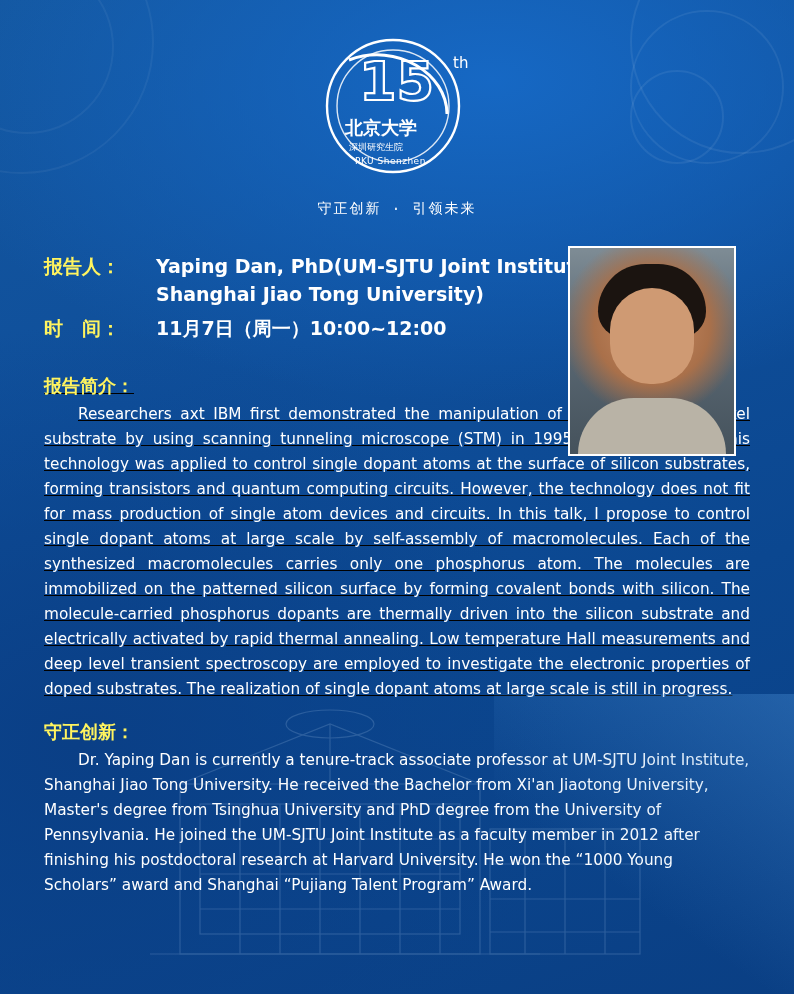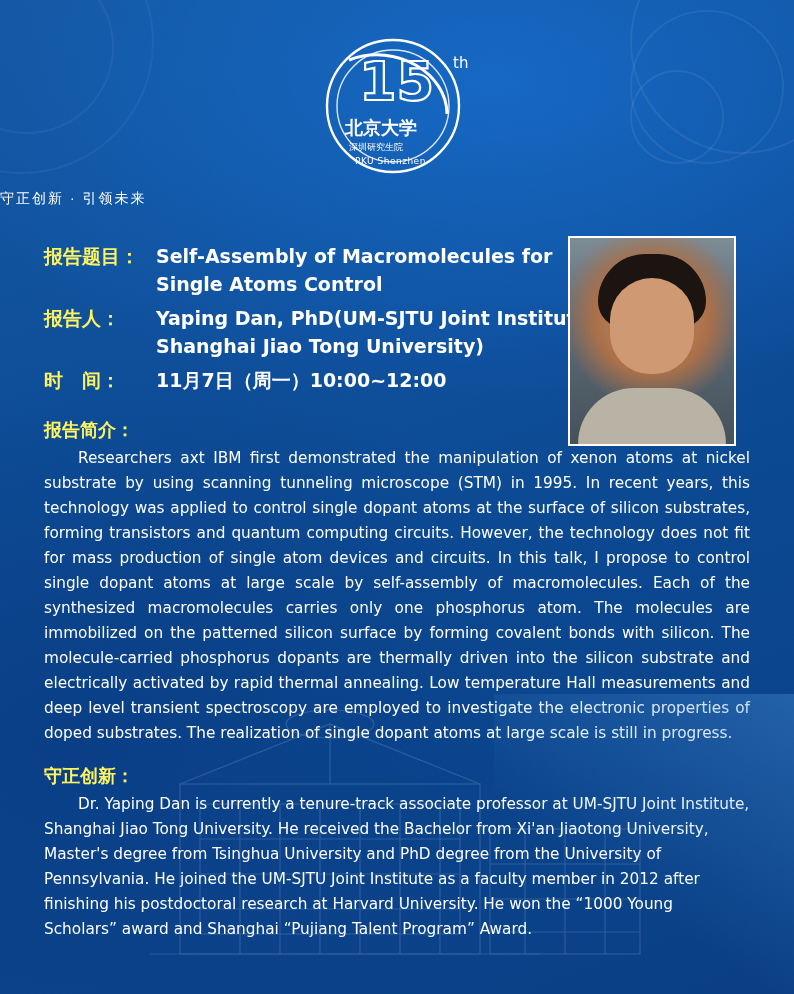--- a/index.html
+++ b/index.html
@@ -55,30 +55,30 @@
     width: 300px;
     height: 300px;
     background: linear-gradient(215deg, rgba(80,150,220,0.35) 0%, rgba(80,150,220,0) 62%);
     pointer-events: none;
   }
 
   
   .logo-wrap {
     position: relative;
     width: 100%;
-    text-align: left;
+    text-align: center;
     padding-top: 34px;
   }
   .logo-svg { display: block; margin: 0 auto; }
   .logo-slogan {
-    margin-top: 6px;
+    margin-top: 16px;
     color: #ffffff;
     font-size: 14px;
     letter-spacing: 2px;
-    font-family: Liberation Sans, sans-serif;
+    font-family: Liberation Mono, monospace;
   }
 
   
   .info {
     position: relative;
     margin: 34px 0 0 44px;
     width: 706px;
   }
   .info-row {
     display: flex;
@@ -207,44 +207,40 @@
 
       <text x="48" y="100" font-family="'DejaVu Sans', sans-serif" font-size="18" font-weight="bold" fill="#ffffff">北京大学</text>
       <text x="52" y="116" font-family="'DejaVu Sans', sans-serif" font-size="9" fill="#ffffff">深圳研究生院</text>
       <text x="58" y="130" font-family="'DejaVu Sans', sans-serif" font-size="9" letter-spacing="0.5" fill="#ffffff">PKU Shenzhen</text>
     </svg>
     <div class="logo-slogan">守正创新 · 引领未来</div>
   </div>
 
   <div class="info">
 
-    <div class="info-row">
-      <div class="info-label">报告题目：</div>
-      <div class="info-value">Self-Assembly of Macromolecules for Single Atoms Control</div>
-    </div>
 
     <div class="info-row">
       <div class="info-label">报告人：</div>
       <div class="info-value">Yaping Dan, PhD(UM-SJTU Joint Institute, Shanghai Jiao Tong University)</div>
     </div>
 
     <div class="info-row">
       <div class="info-label">时　间：</div>
       <div class="info-value">11月7日（周一）10:00~12:00</div>
     </div>
 
 
     <div class="portrait">
       <div class="hair"></div>
       <div class="face"></div>
       <div class="collar"></div>
     </div>
   </div>
 
-  <div class="section" style="margin-top:24px;">
+  <div class="section" style="margin-top:32px;text-decoration:underline;">
     <div class="section-title">报告简介：</div>
     <div class="section-body">Researchers axt IBM first demonstrated the manipulation of xenon atoms at nickel substrate by using scanning tunneling microscope (STM) in 1995. In recent years, this technology was applied to control single dopant atoms at the surface of silicon substrates, forming transistors and quantum computing circuits. However, the technology does not fit for mass production of single atom devices and circuits. In this talk, I propose to control single dopant atoms at large scale by self-assembly of macromolecules. Each of the synthesized macromolecules carries only one phosphorus atom. The molecules are immobilized on the patterned silicon surface by forming covalent bonds with silicon. The molecule-carried phosphorus dopants are thermally driven into the silicon substrate and electrically activated by rapid thermal annealing. Low temperature Hall measurements and deep level transient spectroscopy are employed to investigate the electronic properties of doped substrates. The realization of single dopant atoms at large scale is still in progress.</div>
   </div>
 
   <div class="section" style="margin-top:18px;">
     <div class="section-title">守正创新：</div>
     <div class="bio-body">
       <span class="indent-first">Dr. Yaping Dan is currently a tenure-track associate professor at UM-SJTU Joint Institute, Shanghai Jiao Tong University. He received the Bachelor from Xi'an Jiaotong University, Master's degree from Tsinghua University and PhD degree from the University of Pennsylvania. He joined the UM-SJTU Joint Institute as a faculty member in 2012 after finishing his postdoctoral research at Harvard University. He won the “1000 Young Scholars” award and Shanghai “Pujiang Talent Program” Award.</span>
     </div>
   </div>

